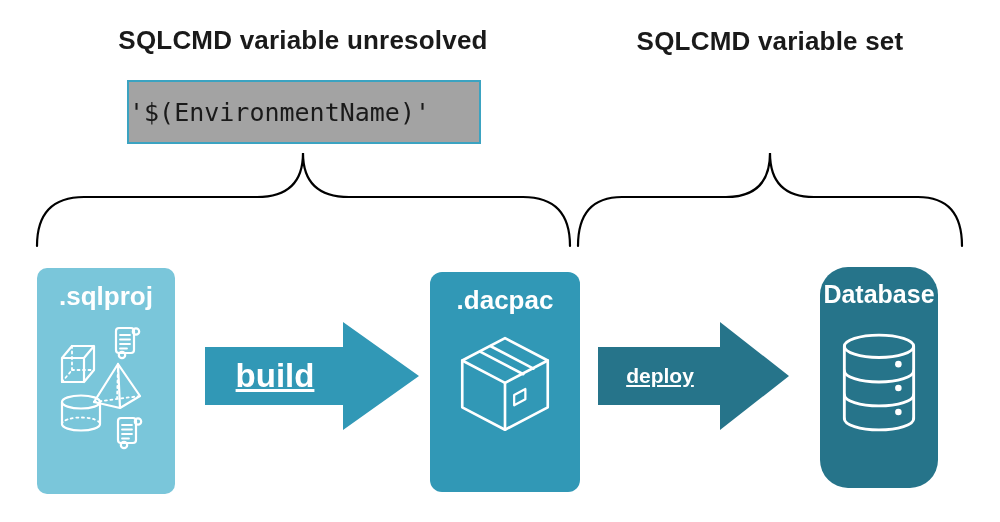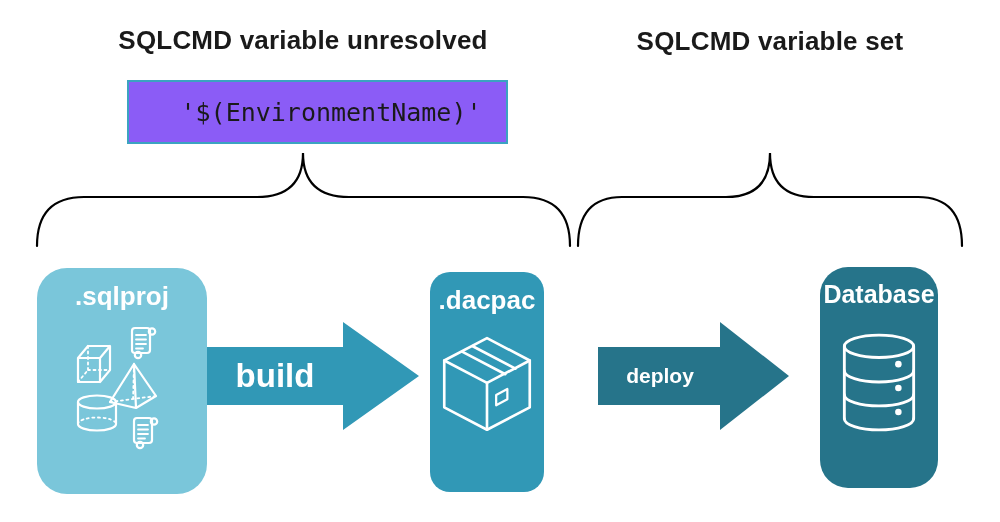--- a/index.html
+++ b/index.html
@@ -9,37 +9,37 @@
     font-family:"Liberation Sans", sans-serif;
   }
   .title {
     position:absolute; text-align:center;
     font-size:26px; font-weight:bold; color:var(--ink,#1a1a1a);
     letter-spacing:0.2px;
   }
   .title-left { left:112px; top:25px; width:382px; }
   .title-right { left:625px; top:26px; width:290px; }
   .codebox {
-    position:absolute; background:#8b5cf6;
+    position:absolute; background:#a3a3a3;
     border:2.5px solid var(--code-border,#3BA3C1);
-    display:flex; align-items:center; justify-content:center;
+    display:flex; align-items:center; 
     font-family:"DejaVu Sans Mono", monospace;
-    font-size:25px; color:var(--ink,#1a1a1a);padding-left:27px;
+    font-size:25px; color:var(--ink,#1a1a1a);
   }
   .codebox-left { left:127px; top:80px; width:350px; height:60px; }
   .codebox-right { left:668px; top:80px; width:200px; height:62px; }
   .overlay { position:absolute; left:0; top:0; pointer-events:none; }
   .arrow-label {
-    position:absolute; text-align:center; color:#fff; font-weight:bold;
+    position:absolute; text-align:center; color:#fff; font-weight:bold;text-decoration:underline;
   }
   .build-label { left:207px; top:353px; width:136px; height:46px; line-height:46px; font-size:33px; }
   .deploy-label { left:600px; top:354px; width:120px; height:44px; line-height:44px; font-size:21px; }
   .node { position:absolute; }
-  .node-sqlproj { left:37px; top:268px; width:170px; height:226px; border-radius:30px; background:var(--sqlproj-fill,#7AC6DA); }
-  .node-dacpac  { left:430px; top:272px; width:114px; height:220px; border-radius:20px; background:var(--accent-mid,#3198B6); }
+  .node-sqlproj { left:37px; top:268px; width:138px; height:226px; border-radius:10px; background:var(--sqlproj-fill,#7AC6DA); }
+  .node-dacpac  { left:430px; top:272px; width:150px; height:220px; border-radius:12px; background:var(--accent-mid,#3198B6); }
   .node-database{ left:820px; top:267px; width:118px; height:221px; border-radius:28px; background:var(--accent-dark,#26748A); }
   .node-label {
     margin-top:13px; text-align:center; color:#fff; font-weight:bold; font-size:26px;
   }
   .node-database .node-label { font-size:25px; }
   .node-icon { display:block; margin:10px auto 0 auto; }
   .node-dacpac .node-icon { margin-top:16px; }
   .node-database .node-icon { margin-top:22px; }
 </style>
 </head>

